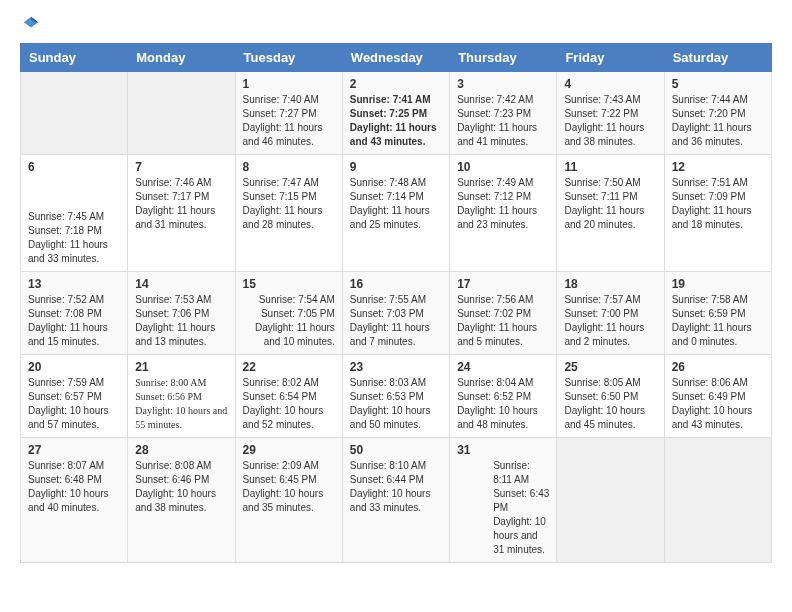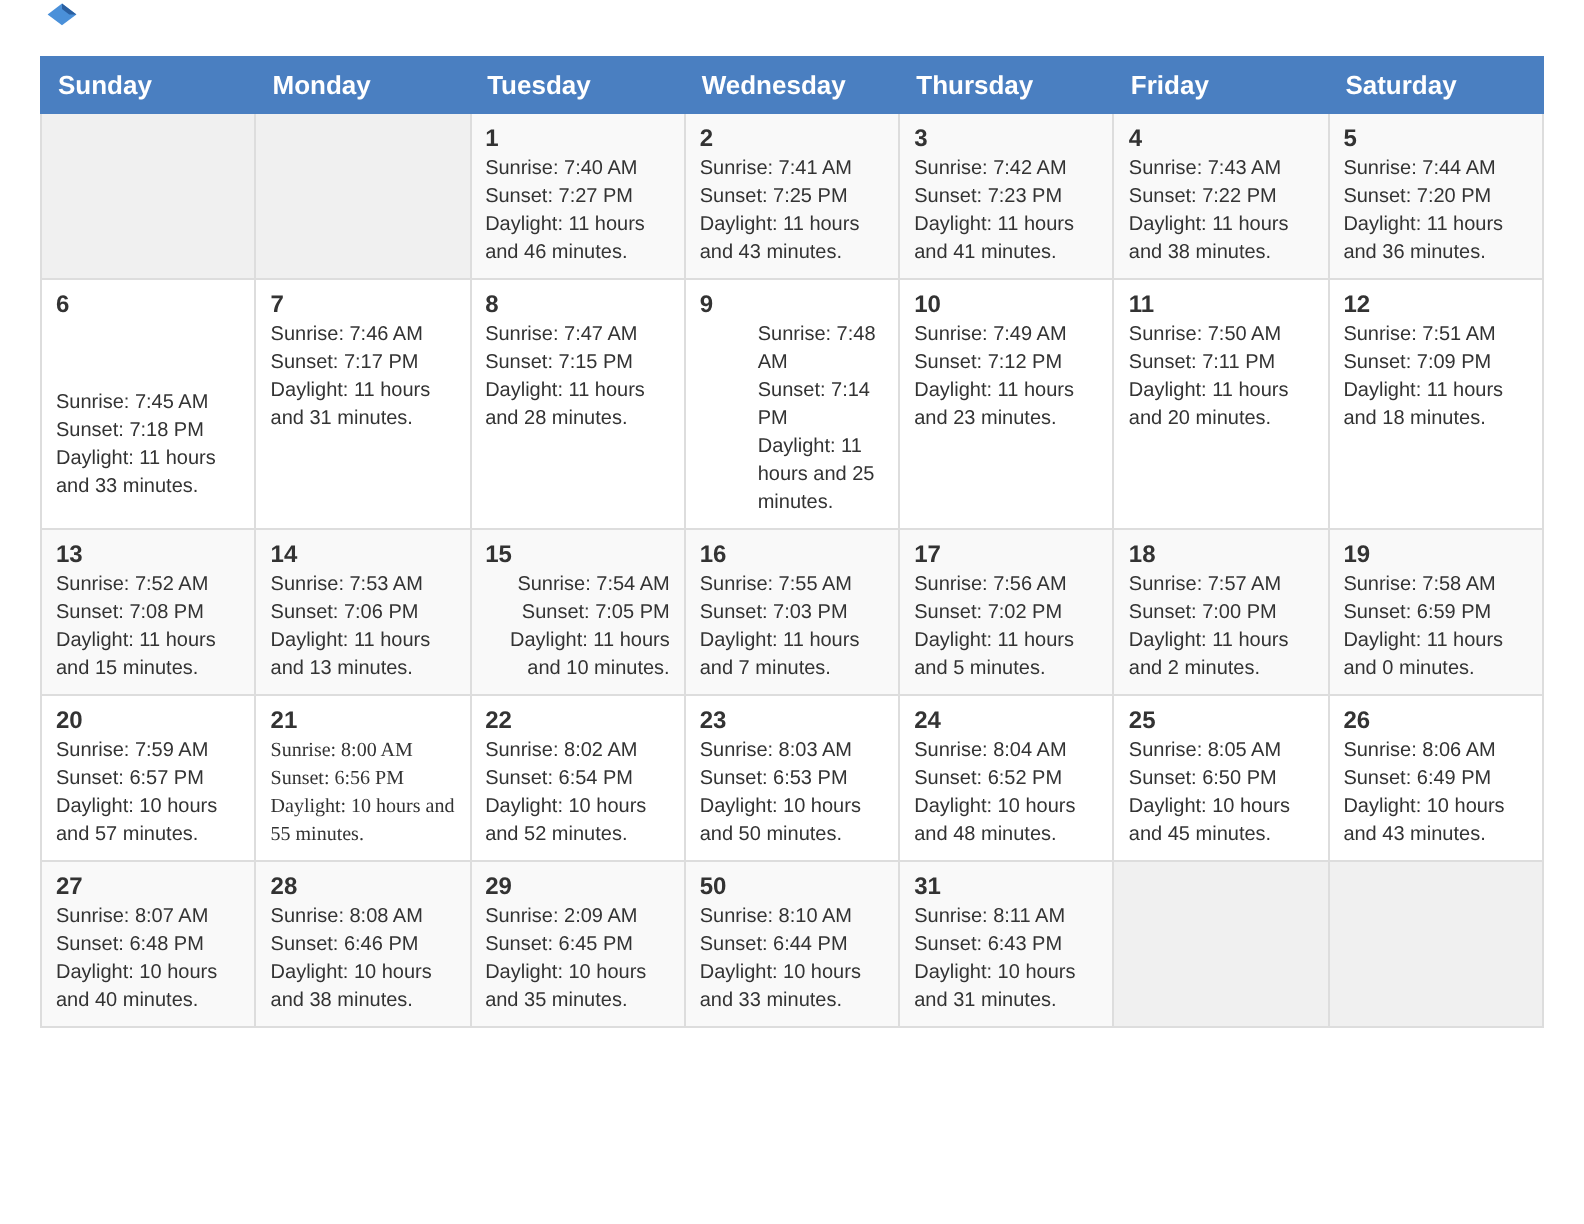--- a/index.html
+++ b/index.html
@@ -6,21 +6,21 @@
     body {
       font-family: Arial, sans-serif;
       background: #fff;
       width: 792px;
       min-height: 612px;
       padding: 0;
     }
     .page {
       width: 792px;
       background: #fff;
-      padding: 0 20px 20px 20px;
+      padding: 15px 20px 20px 20px;
     }
     .header {
       display: flex;
       justify-content: space-between;
       align-items: flex-start;
       margin-bottom: 10px;
     }
     .logo {
       display: flex;
       flex-direction: column;
@@ -140,21 +140,21 @@
           <td class="empty-cell"></td>
           <td class="empty-cell"></td>
           <td>
             <span class="day-num">1</span>
             <div class="day-info" style="white-space: pre-line;">Sunrise: 7:40 AM
 Sunset: 7:27 PM
 Daylight: 11 hours and 46 minutes.</div>
           </td>
           <td>
             <span class="day-num">2</span>
-            <div class="day-info" style="white-space: pre-line;">Sunrise: 7:41 AM
+            <div class="day-info" style="white-space: pre-line; font-weight: bold;">Sunrise: 7:41 AM
 Sunset: 7:25 PM
 Daylight: 11 hours and 43 minutes.</div>
           </td>
           <td>
             <span class="day-num">3</span>
             <div class="day-info" style="white-space: pre-line;">Sunrise: 7:42 AM
 Sunset: 7:23 PM
 Daylight: 11 hours and 41 minutes.</div>
           </td>
           <td>
@@ -184,21 +184,21 @@
 Daylight: 11 hours and 31 minutes.</div>
           </td>
           <td>
             <span class="day-num">8</span>
             <div class="day-info" style="white-space: pre-line;">Sunrise: 7:47 AM
 Sunset: 7:15 PM
 Daylight: 11 hours and 28 minutes.</div>
           </td>
           <td>
             <span class="day-num">9</span>
-            <div class="day-info" style="white-space: pre-line; margin-left: 29px;">Sunrise: 7:48 AM
+            <div class="day-info" style="white-space: pre-line;">Sunrise: 7:48 AM
 Sunset: 7:14 PM
 Daylight: 11 hours and 25 minutes.</div>
           </td>
           <td>
             <span class="day-num">10</span>
             <div class="day-info" style="white-space: pre-line;">Sunrise: 7:49 AM
 Sunset: 7:12 PM
 Daylight: 11 hours and 23 minutes.</div>
           </td>
           <td>
@@ -322,21 +322,21 @@
 Daylight: 10 hours and 35 minutes.</div>
           </td>
           <td>
             <span class="day-num">50</span>
             <div class="day-info" style="white-space: pre-line;">Sunrise: 8:10 AM
 Sunset: 6:44 PM
 Daylight: 10 hours and 33 minutes.</div>
           </td>
           <td>
             <span class="day-num">31</span>
-            <div class="day-info" style="white-space: pre-line;">Sunrise: 8:11 AM
+            <div class="day-info" style="white-space: pre-line; margin-left: 36px;">Sunrise: 8:11 AM
 Sunset: 6:43 PM
 Daylight: 10 hours and 31 minutes.</div>
           </td>
           <td class="empty-cell"></td>
           <td class="empty-cell"></td>
         </tr>
       </tbody>
   </table>
 </div>
 

